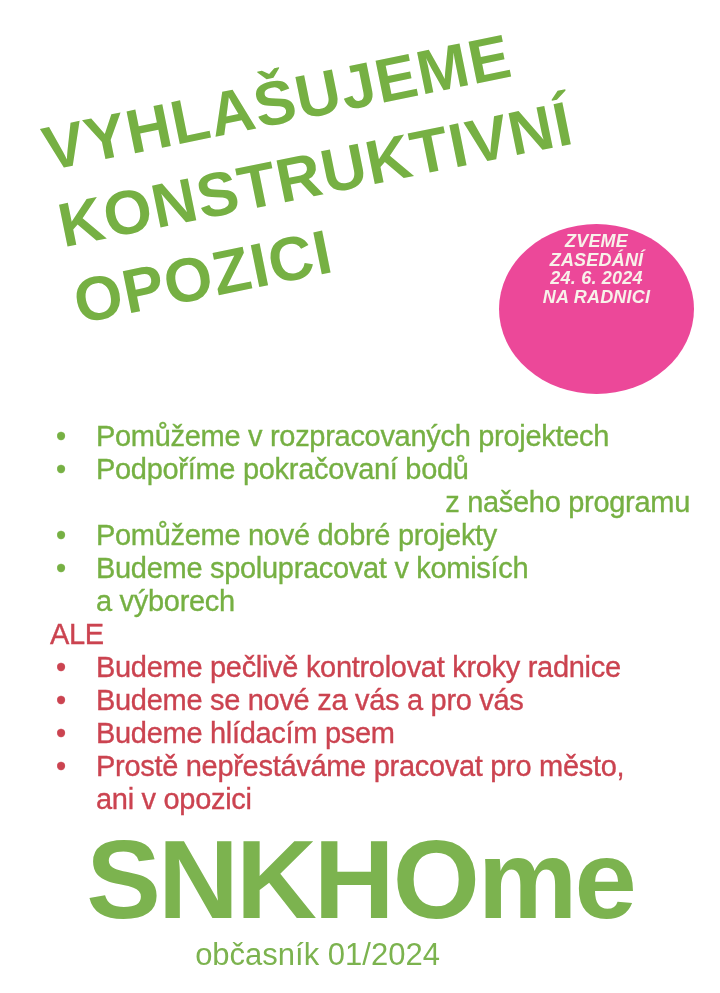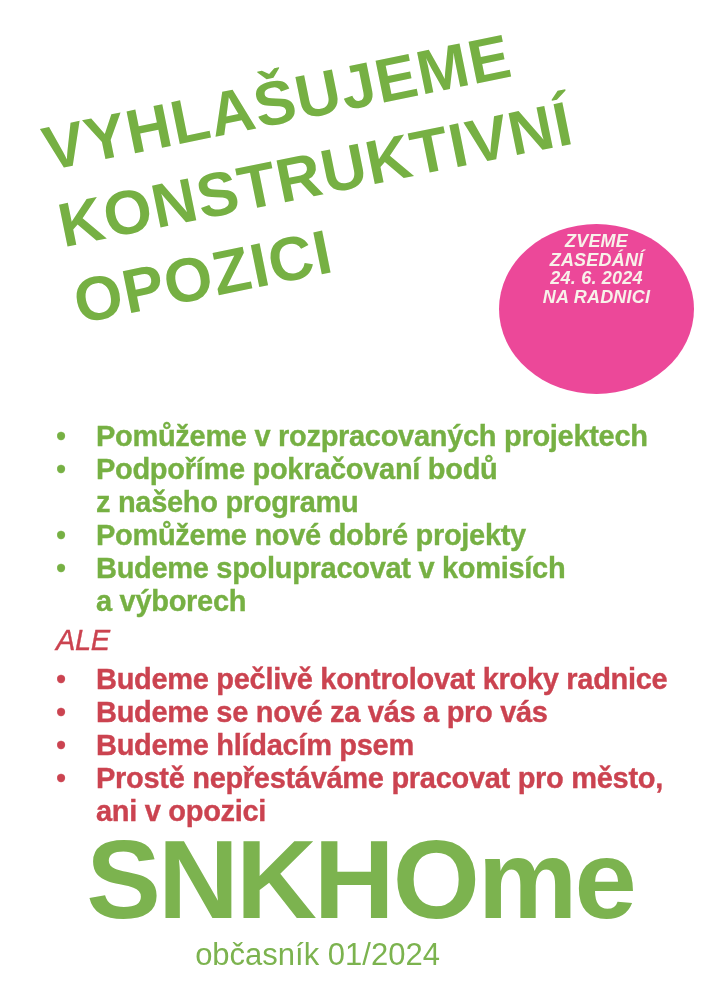--- a/index.html
+++ b/index.html
@@ -76,32 +76,30 @@
   }
   .list li {
     display: flex;
   }
   .list .bullet {
     flex: 0 0 40px;
     padding-left: 6px;
   }
   .list .item-text {
     flex: 1;
-    font-weight: bold;
   }
   .item-line2:empty { display: none; }
   .green-section { color: #76b043; }
   .red-section   { color: #cb4350; }
   .ale-heading {
     color: #cb4350;
-    margin: 6px;
+    margin: 0;
     font-size: 29px;
     line-height: 33px;
     font-weight: 500;
-    font-style: italic;
   }
 
   
   .logo {
     position: absolute;
     left: 0;
     top: 824px;
     width: 720px;
     text-align: center;
     color: #7cb34f;
@@ -156,21 +154,21 @@
         <span class="bullet">•</span>
         <span class="item-text">
           <span class="item-line1">Pomůžeme v rozpracovaných projektech</span>
           
         </span>
       </li>
       <li>
         <span class="bullet">•</span>
         <span class="item-text">
           <span class="item-line1">Podpoříme pokračovaní bodů</span>
-          <span class="item-line2" style="display:block;">z našeho programu</span>
+          <span class="item-line2" style="display:block;text-align:right;">z našeho programu</span>
         </span>
       </li>
       <li>
         <span class="bullet">•</span>
         <span class="item-text">
           <span class="item-line1">Pomůžeme nové dobré projekty</span>
           
         </span>
       </li>
       <li>

